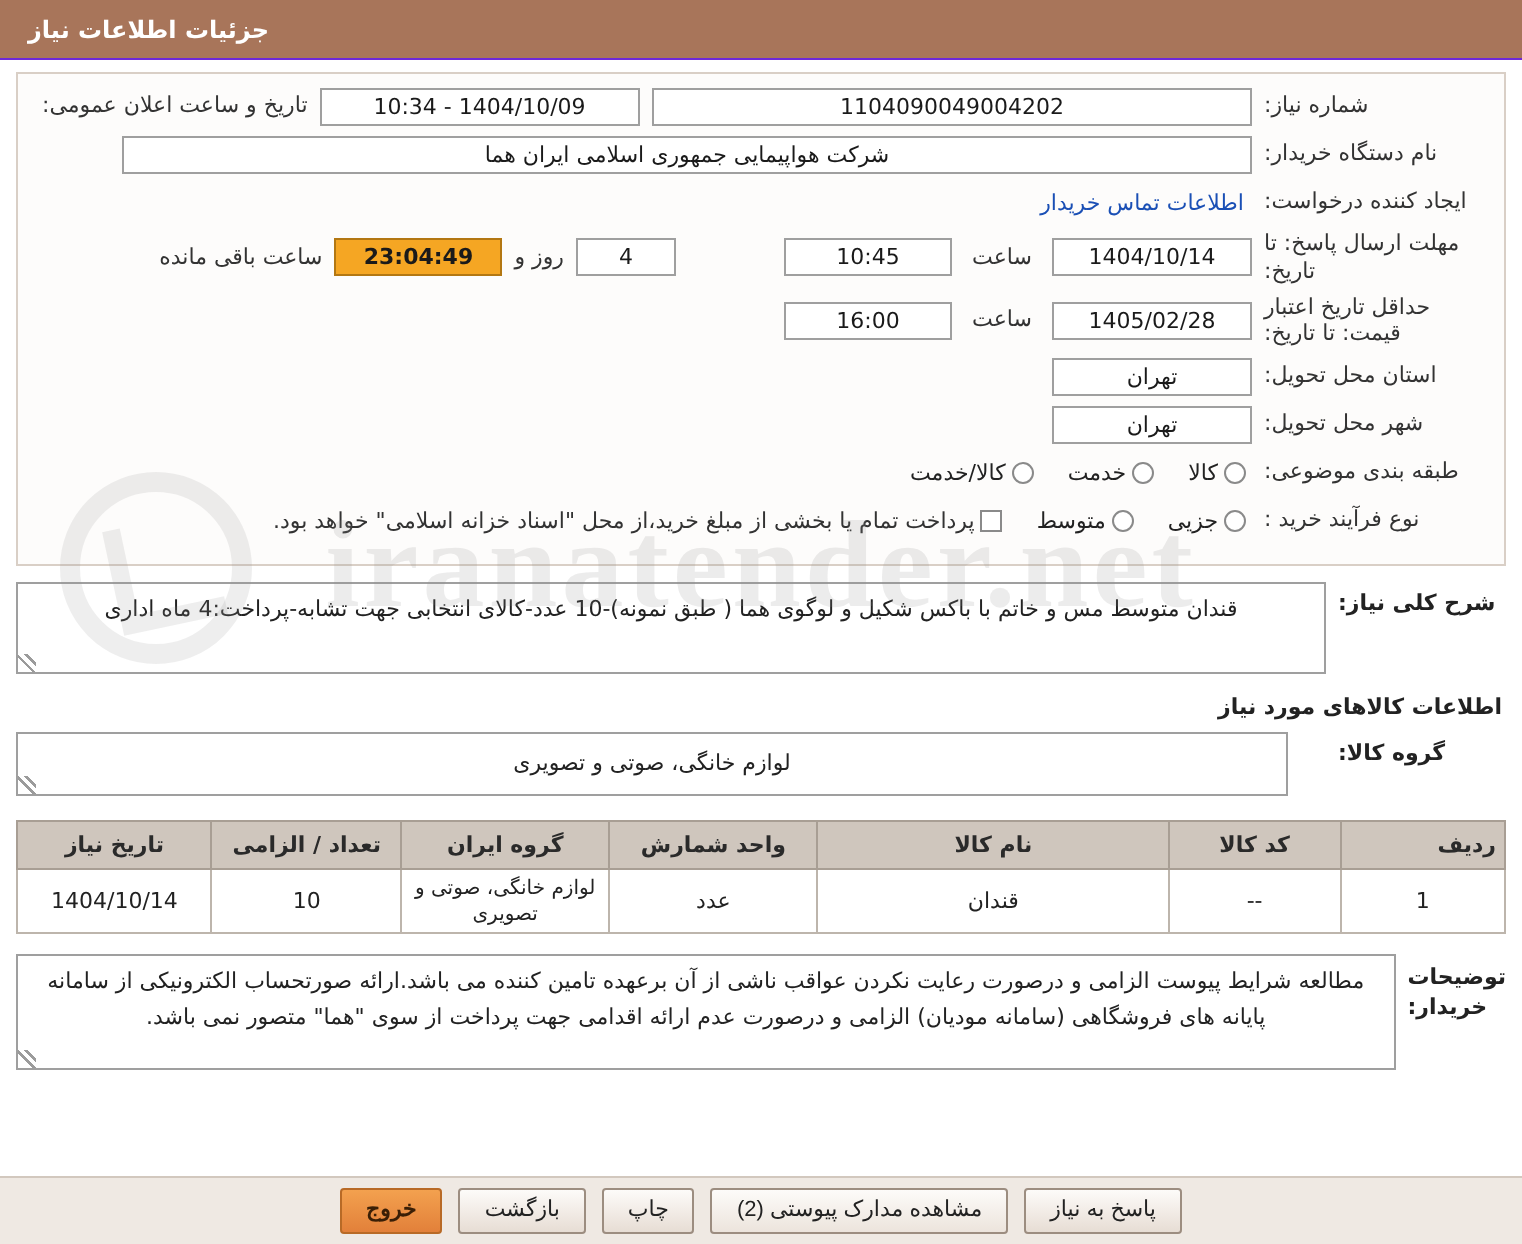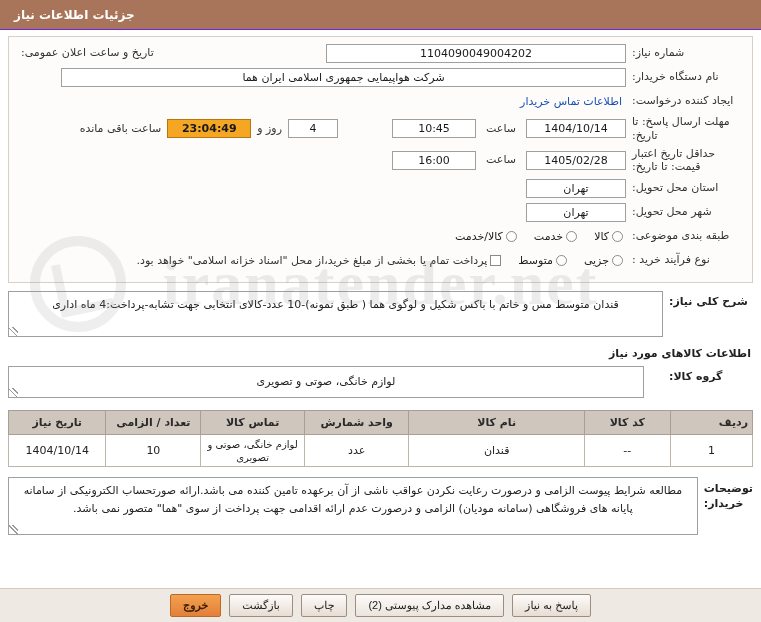--- a/index.html
+++ b/index.html
@@ -230,20 +230,21 @@
 
   <div class="wm-circle"></div>
   <div class="watermark">iranatender.net</div>
 
   <div class="panel top">
 
     <div class="row">
       <div class="lbl w120">شماره نیاز:</div>
       <div class="inp wide">1104090049004202</div>
       <span class="flexgrow"></span>
+      <div class="inp mid">1404/10/09 - 10:34</div>
       <div class="lbl w120" style="text-align:right;padding-right:6px;width:auto;">تاریخ و ساعت اعلان عمومی:</div>
     </div>
 
     <div class="row">
       <div class="lbl w120">نام دستگاه خریدار:</div>
       <div class="inp" style="width:565px;">شرکت هواپیمایی جمهوری اسلامی ایران هما</div>
     </div>
 
     <div class="row">
       <div class="lbl w120">ایجاد کننده درخواست:</div>
@@ -332,21 +333,21 @@
   </div>
 
   <div style="margin:12px 8px 0 8px; position:relative; z-index:2;">
     <table class="goods">
       <thead>
         <tr>
           <th style="width:36px;padding-left:48px;">ردیف</th>
           <th style="width:92px;">کد کالا</th>
           <th style="width:190px;">نام کالا</th>
           <th style="width:110px;">واحد شمارش</th>
-          <th style="width:110px;">تماس کالا</th>
+          <th style="width:110px;">گروه ایران</th>
           <th style="width:100px;">تعداد / الزامی</th>
           <th style="width:100px;">تاریخ نیاز</th>
         </tr>
       </thead>
       <tbody>
         <tr>
           <td>1</td>
           <td>--</td>
           <td>قندان</td>
           <td>عدد</td>

